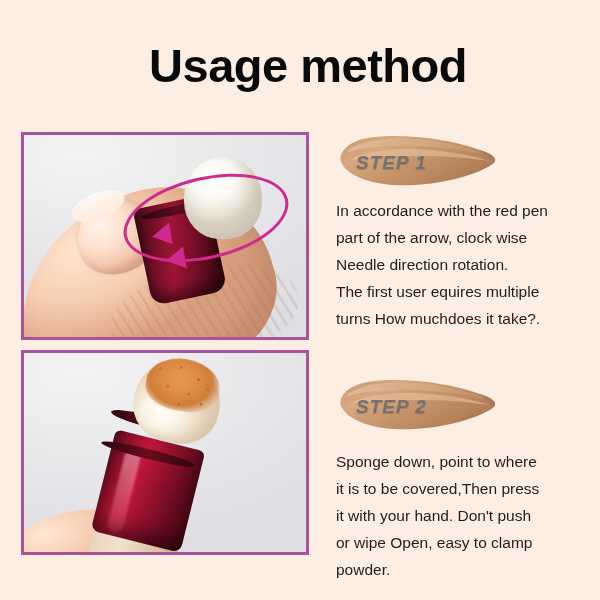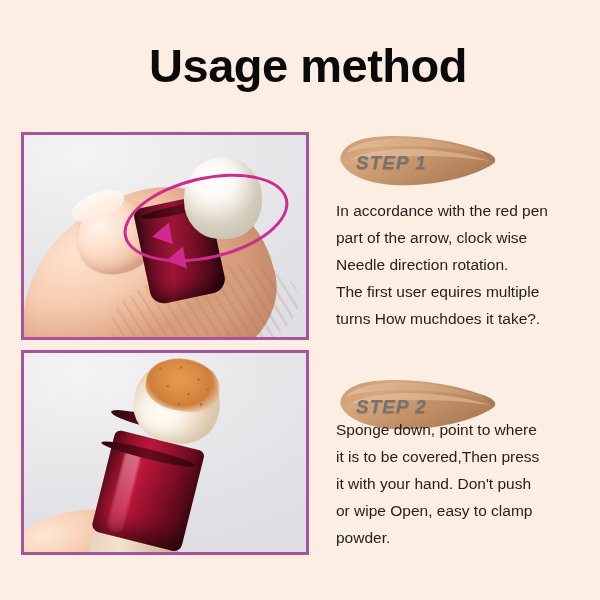--- a/index.html
+++ b/index.html
@@ -305,21 +305,21 @@
     position: absolute;
     left: 336px;
     width: 250px;
     font-size: 15.5px;
     line-height: 27px;
     color: #231c19;
     font-family: "Liberation Sans", sans-serif;
     white-space: pre-line;
   }
   #text-1 { top: 197px; }
-  #text-2 { top: 416px; }
+  #text-2 { top: 448px; }
 </style>
 </head>
 <body>
 
 <div id="page">
 
   <div class="title">Usage method</div>
 
   <div class="photo-frame" id="frame-1">
     <div class="photo-inner">

